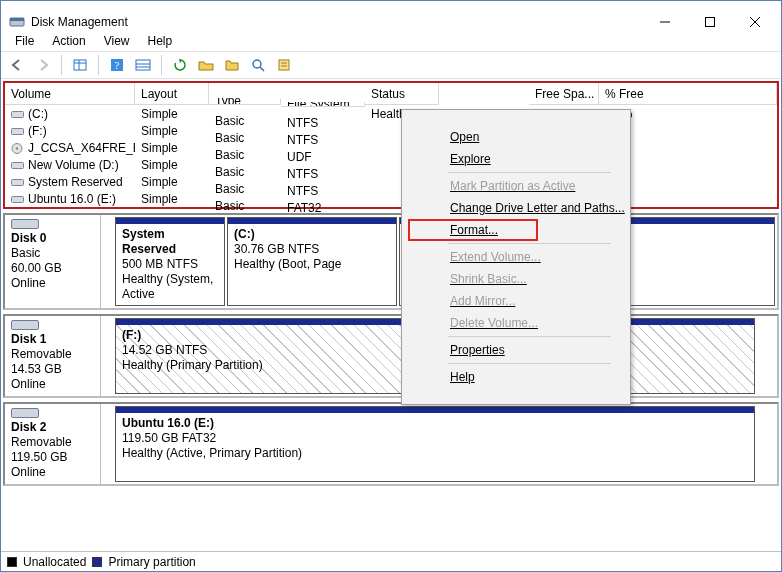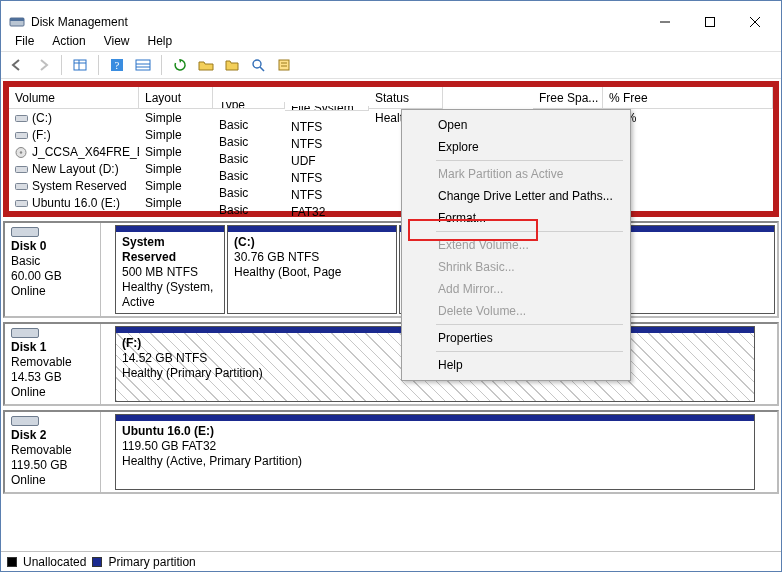--- a/index.html
+++ b/index.html
@@ -59,21 +59,21 @@
     gap: 2px;
   }
   .tool-sep { width:1px; height:20px; background:#d0d0d0; margin:0 4px; }
   .tool-btn {
     width: 24px; height: 22px;
     display:flex; align-items:center; justify-content:center;
     border: 1px solid transparent;
   }
 
   
-  .list-container { border: 6px solid #b91c1c; margin: 2px; }
+  .list-container { border: 2px solid #b91c1c; margin: 2px; }
   .list-header {
     display: flex;
     background: #fff;
     height: 22px;
     font-size: 12px;
   }
   .list-header > div {
     border-right: 1px solid #d8d8d8;
     border-bottom: 1px solid #d8d8d8;
     padding: 2px 6px;
@@ -154,23 +154,24 @@
 
   
   .ctx-menu {
     position: absolute;
     top: 108px;
     left: 400px;
     width: 230px;
     background: #f2f2f2;
     border: 1px solid #a0a0a0;
     box-shadow: 2px 2px 4px rgba(0,0,0,.25);
-    padding: 4px;
+    padding: 16px;
     z-index: 100;
     font-size: 12px;
+    text-decoration: underline;
   }
   .ctx-strip { position:absolute; left:3px; top:3px; bottom:3px; width:26px; background:#f2f2f2;}
   .ctx-item {
     height: 22px;
     display:flex; align-items:center;
     padding-left: 32px;
     position:relative;
     z-index: 1;
     white-space: nowrap;
   }
@@ -356,21 +357,21 @@
         <div class="col-free"></div>
         <div class="col-pfree">%</div>
       </div>
       <div class="list-row">
         <div class="col-volume">
           <span class="vicon">
             <svg width="13" height="11">
               <rect x="0.5" y="2.5" width="12" height="6" rx="1" fill="#d9dde3" stroke="#7a8594"></rect>
             </svg>
           </span>
-          <span>New Layout (D:)</span>
+          <span>New Volume (D:)</span>
         </div>
         <div class="col-layout">Simple</div>
         <div class="col-type">Basic</div>
         <div class="col-fs">NTFS</div>
         <div class="col-status"></div>
         <div class="col-cap"></div>
         <div class="col-free"></div>
         <div class="col-pfree">0 %</div>
       </div>
       <div class="list-row">

